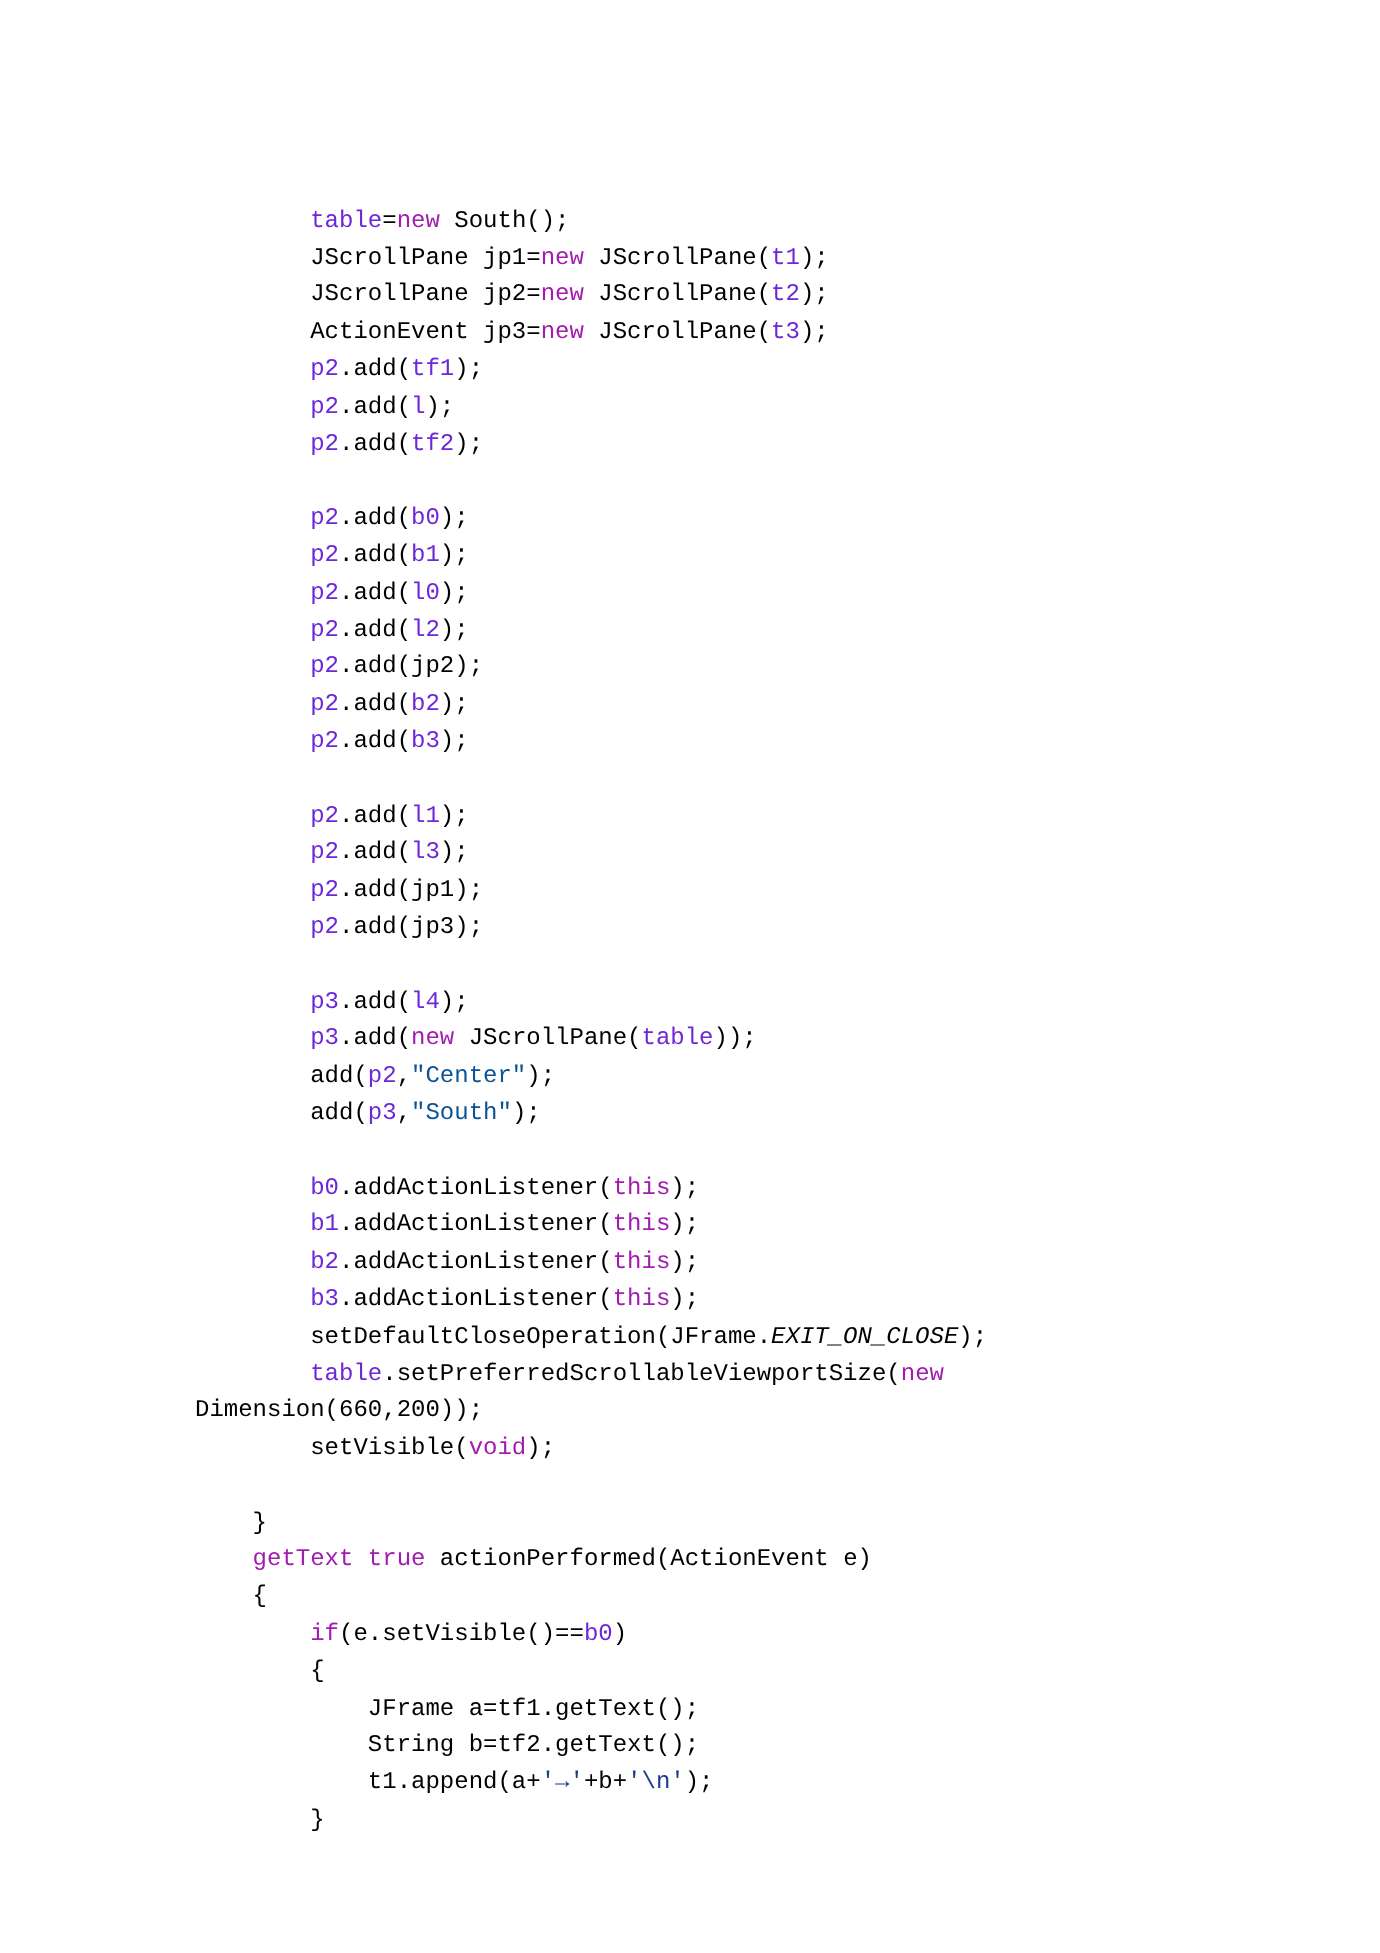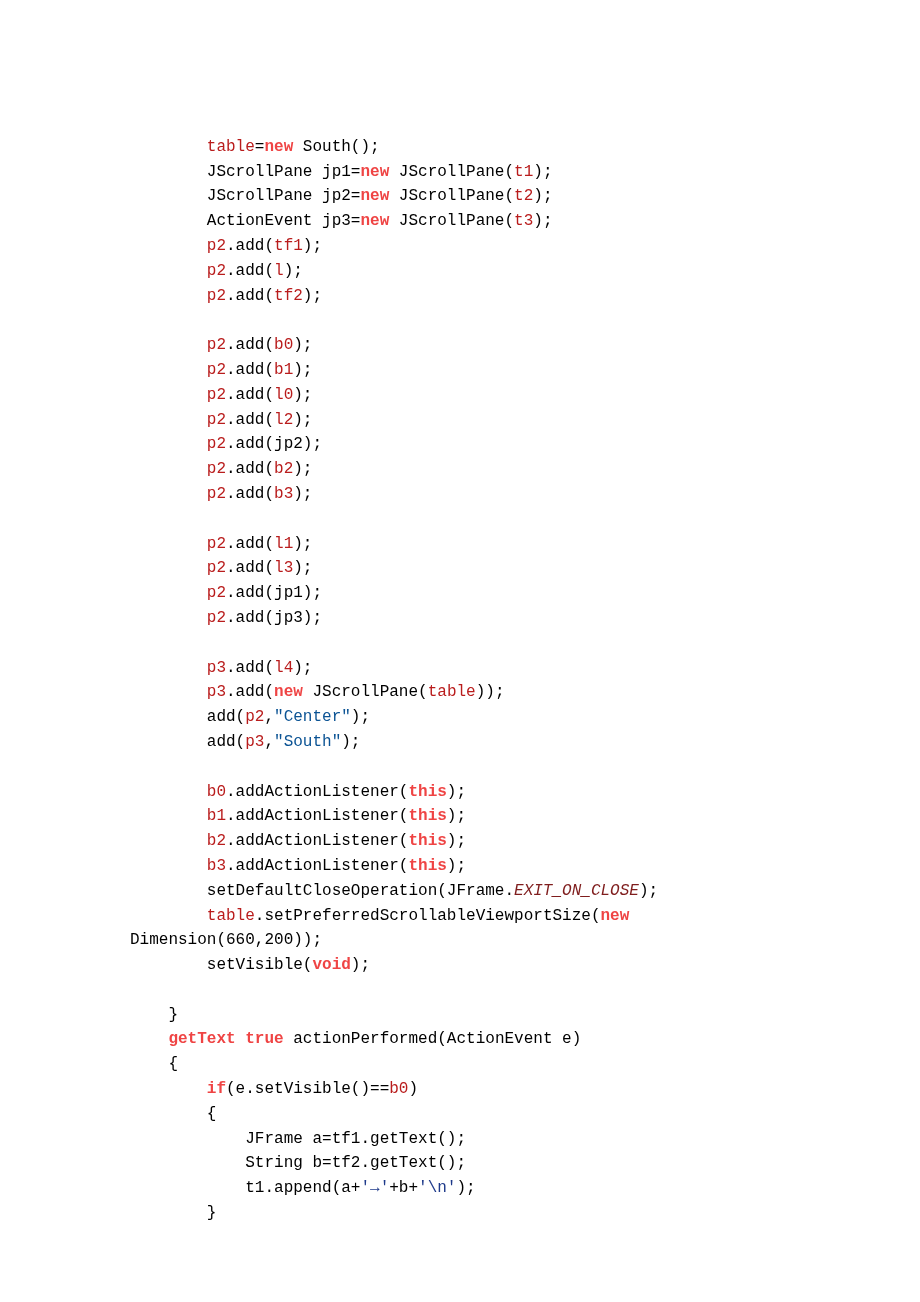--- a/index.html
+++ b/index.html
@@ -9,24 +9,24 @@
     width: 920px;
     font-family: "Courier New", Courier, monospace;
     font-size: 16px;
     line-height: 1.55;
   }
   .page {
     padding: 110px 0 60px 130px;
     white-space: pre;
     color: #000000;
   }
-  .field { color: #b91c1c; }       
-  .keyword { color: #ef4444; font-weight: bold; }  
+  .field { color: #6d28d9; }       
+  .keyword { color: #a21caf; font-weight: normal; }  
   .string { color: #0B5394; }      
-  .const { color: #7f1d1d; font-style: italic; margin-top: 35px; }   
+  .const { color: #000000; font-style: italic; margin-top: 35px; }   
   .esc { color: #1E3A8A; }
 </style>
 </head>
 <body>
 
 <div class="page">
 <span><span>        </span><span class="field">table</span><span>=</span><span class="keyword">new</span><span> South();</span></span>
 <span><span>        </span><span>JScrollPane jp1=</span><span class="keyword">new</span><span> JScrollPane(</span><span class="field">t1</span><span>);</span></span>
 <span><span>        </span><span>JScrollPane jp2=</span><span class="keyword">new</span><span> JScrollPane(</span><span class="field">t2</span><span>);</span></span>
 <span><span>        </span><span>ActionEvent jp3=</span><span class="keyword">new</span><span> JScrollPane(</span><span class="field">t3</span><span>);</span></span>

